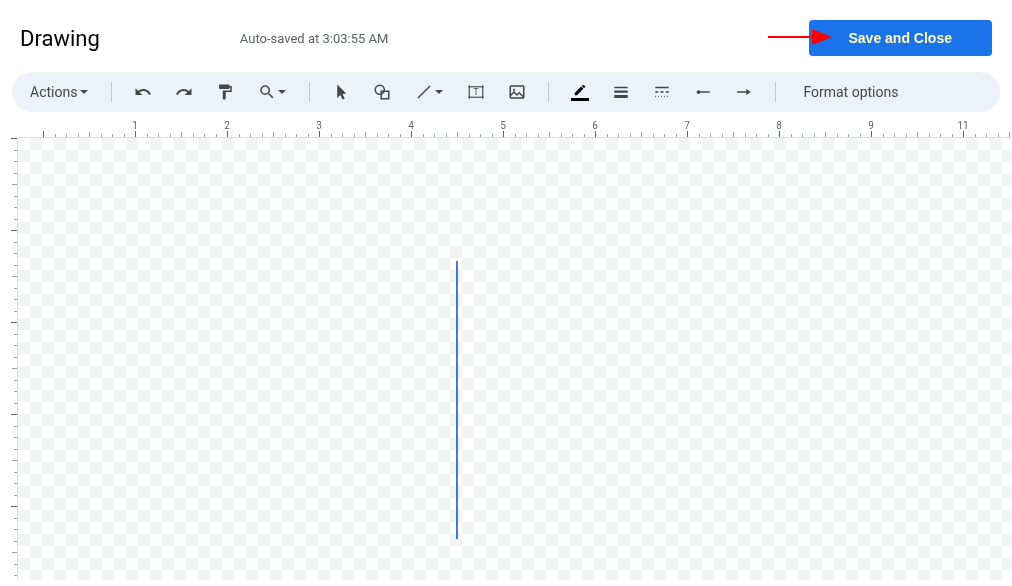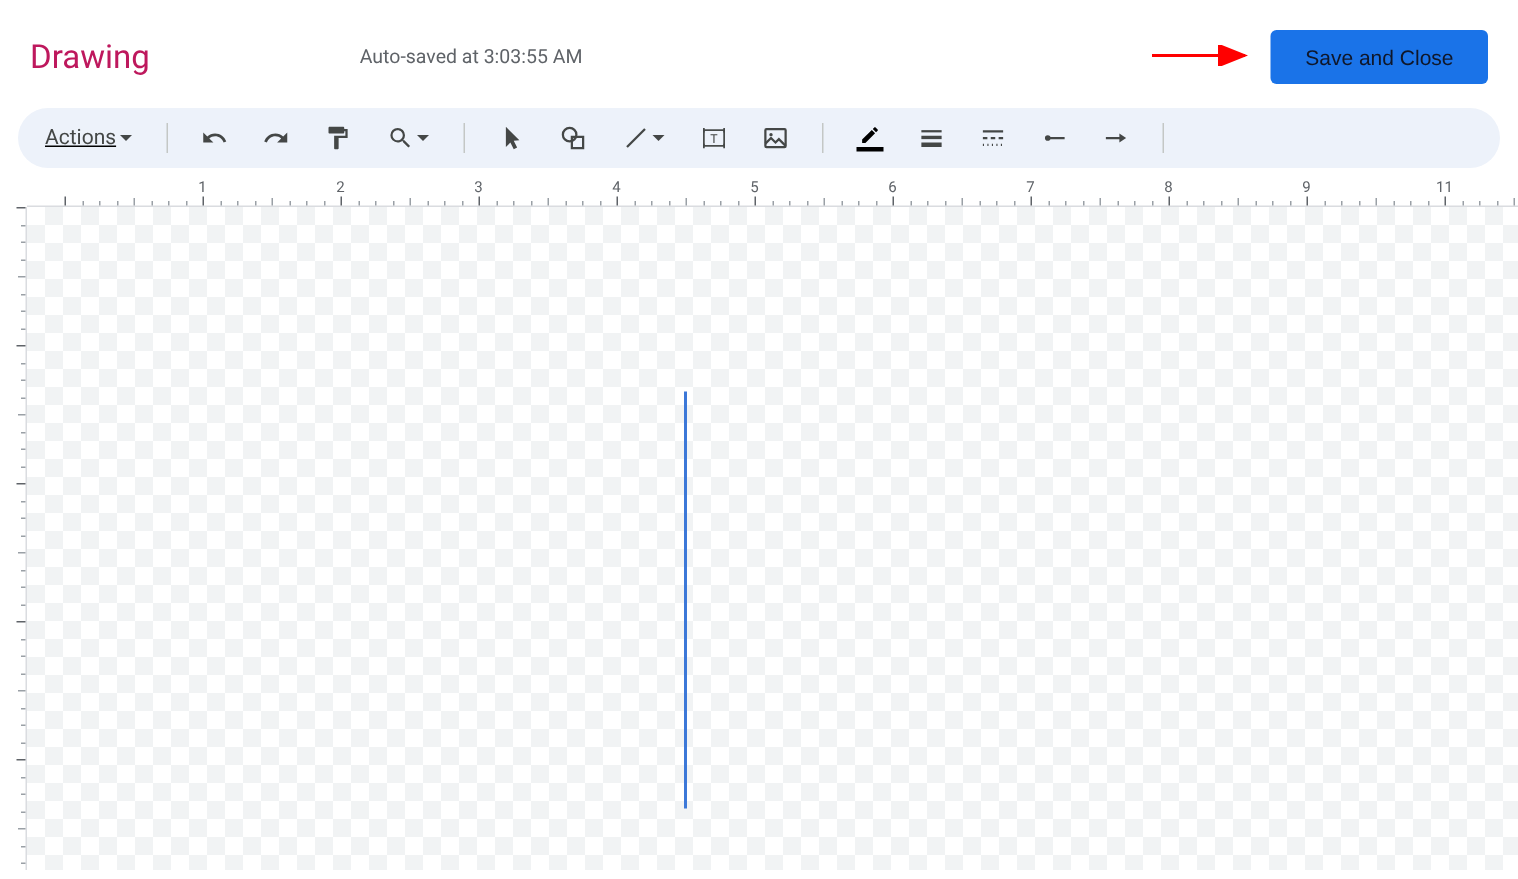--- a/index.html
+++ b/index.html
@@ -1,26 +1,26 @@
 <!DOCTYPE html>
 <html><head>
   <meta charset="utf-8">
   <style>
     * { margin: 0; padding: 0; box-sizing: border-box; }
     body { font-family: 'Google Sans', Roboto, Arial, sans-serif; background: #fff; width: 1012px; height: 586px; overflow: hidden; }
     
     .header { display: flex; align-items: center; padding: 20px 20px 16px 20px; }
-    .title { font-size: 22px; color: #be185d; font-weight: 400; }
+    .title { font-size: 22px; color: #000000; font-weight: 400; }
     .autosave { margin-left: 140px; font-size: 13px; color: #5f6368; }
     .spacer { flex: 1; }
-    .save-btn { background: #1a73e8; color: #0f172a; border: none; padding: 10px 23px; border-radius: 4px; font-size: 14px; font-weight: 400; cursor: pointer; }
+    .save-btn { background: #1a73e8; color: #fef9c3; border: none; padding: 10px 40px; border-radius: 4px; font-size: 14px; font-weight: 700; cursor: pointer; }
     
     .arrow-annotation { position: absolute; left: 768px; top: 30px; pointer-events: none; }
     
-    .toolbar { margin: 0 12px 8px 12px; background: #edf2fa; border-radius: 24px; height: 40px; display: flex; align-items: center; padding: 0 12px; gap: 13px; text-decoration: underline; }
+    .toolbar { margin: 0 12px 8px 12px; background: #edf2fa; border-radius: 24px; height: 40px; display: flex; align-items: center; padding: 0 12px; gap: 13px; }
     .actions-btn { display: flex; align-items: center; gap: 3px; font-size: 14px; color: #444746; padding: 4px 6px; cursor: pointer; border-radius: 4px; }
     .caret { width: 0; height: 0; border-left: 4px solid transparent; border-right: 4px solid transparent; border-top: 4px solid #444746; }
     .sep { width: 1px; height: 20px; background: #c4c7c5; margin: 0 4px; }
     .tool { width: 28px; height: 28px; display: flex; align-items: center; justify-content: center; cursor: pointer; border-radius: 4px; color: #444746; }
     .tool svg { width: 18px; height: 18px; }
     .tool-with-caret { width: 40px; display: flex; align-items: center; justify-content: center; gap: 2px; }
     .format-options { font-size: 14px; color: #444746; padding: 4px 10px; cursor: pointer; border-radius: 4px; }
     
     .pen-color-tool { display: flex; flex-direction: column; align-items: center; justify-content: center; width: 28px; height: 28px; cursor: pointer; border-radius: 4px; }
     .pen-underline { width: 18px; height: 3px; background: #000; margin-top: 1px; }
@@ -166,20 +166,21 @@
       </svg>
   </div>
   <div class="tool">
     <svg viewBox="0 0 24 24">
         <line x1="3" y1="12" x2="17" y2="12" stroke="currentColor" stroke-width="2"></line>
         <path d="M15 8l6 4-6 4z" fill="currentColor"></path>
       </svg>
   </div>
   <div class="sep"></div>
 
+  <div class="format-options">Format options</div>
 </div>
 
 <div class="workspace">
   <div class="ruler-h" id="rulerH">
       <div class="tick major" style="left: 25px;"></div>
       <div class="tick minor" style="left: 36.5px;"></div>
       <div class="tick minor" style="left: 48px;"></div>
       <div class="tick minor" style="left: 59.5px;"></div>
       <div class="tick mid" style="left: 71px;"></div>
       <div class="tick minor" style="left: 82.5px;"></div>

